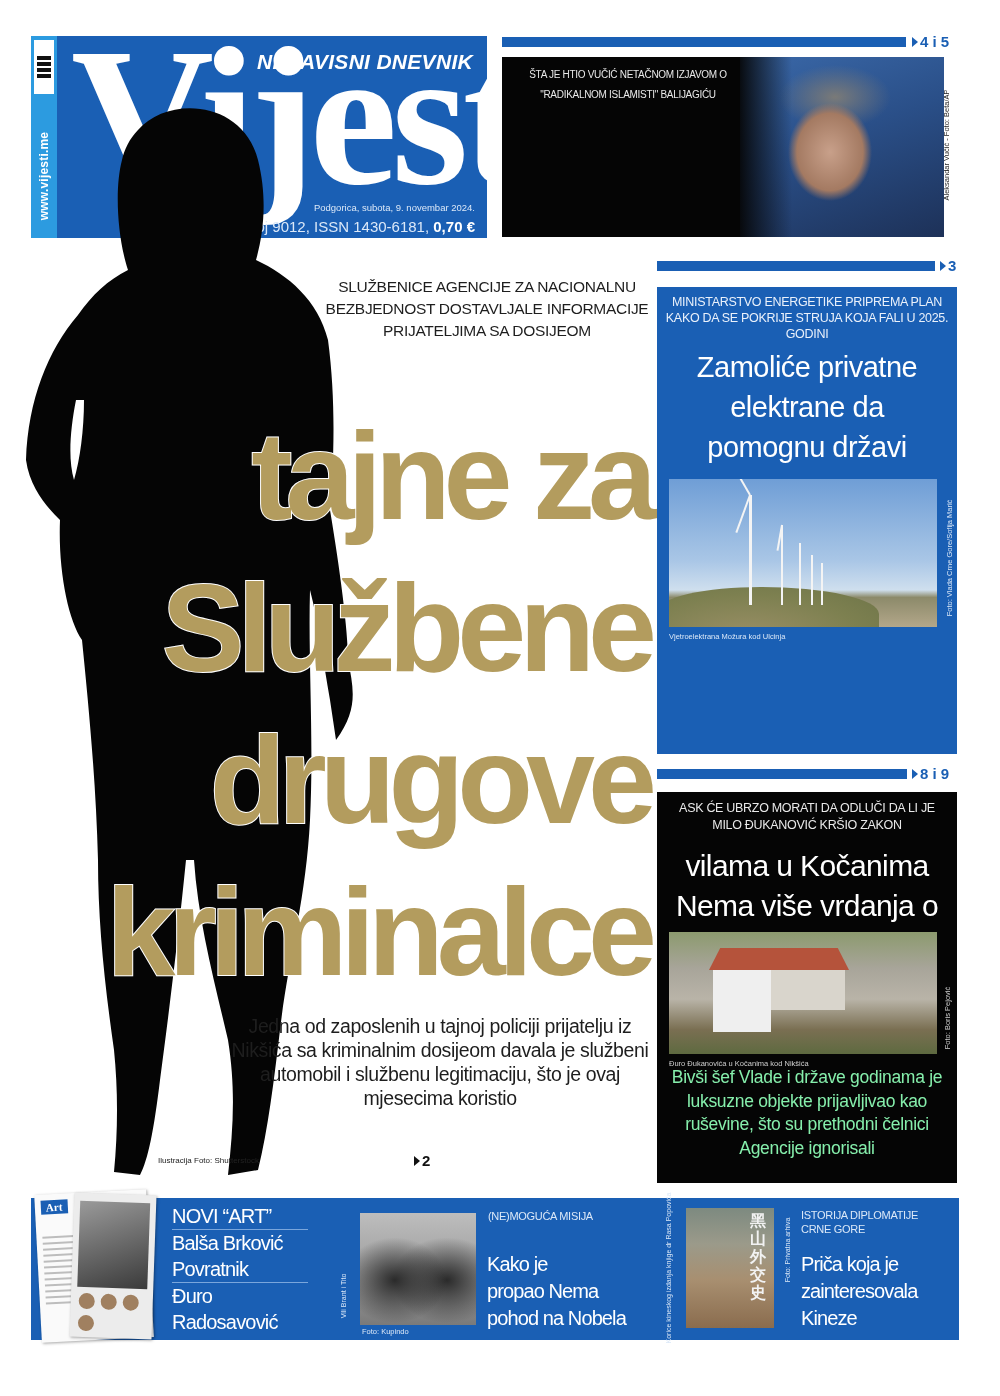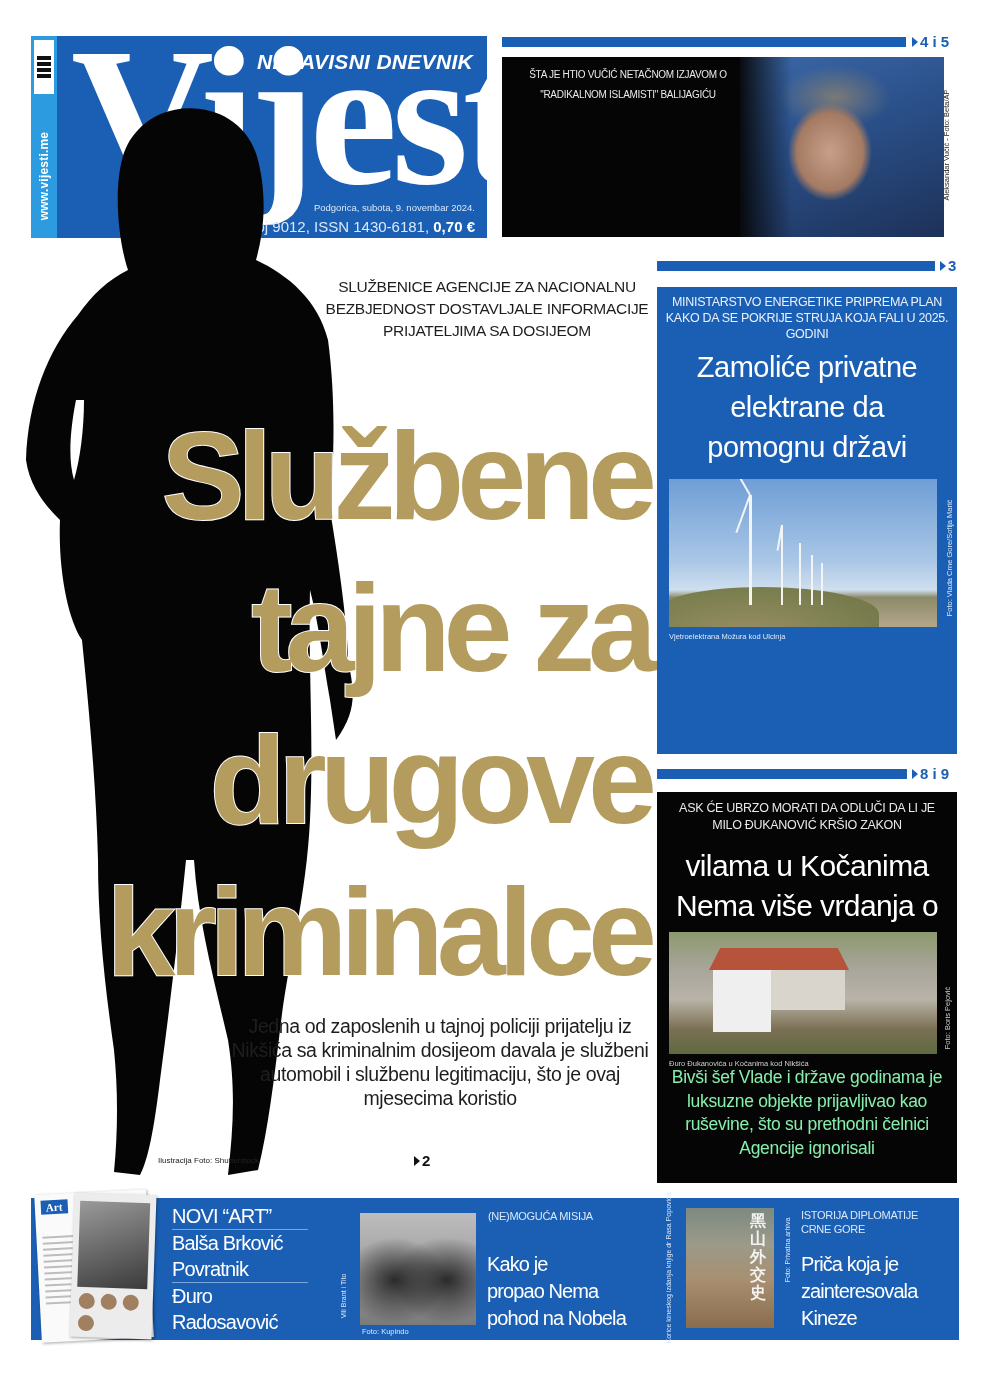--- a/index.html
+++ b/index.html
@@ -126,22 +126,22 @@
   <div class="abs top-photo-fade"></div>
   <div class="abs top-kicker">ŠTA JE HTIO VUČIĆ NETAČNOM IZJAVOM O "RADIKALNOM ISLAMISTI" BALIJAGIĆU</div>
 </div>
 <div class="abs top-credit">Aleksandar Vučić - Foto: Beta/AP</div>
 
 <svg class="abs silhouette" viewBox="0 0 350 1090">
   <path fill="#050505" d="M120 30 C150 -5 225 0 240 60 C250 100 245 135 238 160 C270 175 300 200 310 240 C318 300 316 360 312 410 C322 470 330 530 330 560 C336 590 340 610 318 640 L312 600 C305 560 300 520 292 490 C290 560 296 640 292 720 C288 800 270 860 262 930 C256 980 250 1030 240 1070 L210 1075 C215 1030 218 990 210 940 C196 880 180 820 176 760 L168 760 C160 840 150 920 142 980 C136 1030 130 1060 122 1075 L96 1072 C100 1030 100 990 96 950 C86 880 80 820 80 760 C78 680 70 600 64 540 C50 520 40 470 42 420 C32 410 12 390 8 360 C10 300 30 250 60 215 C74 195 90 180 110 170 C100 140 96 90 104 60 C106 50 112 38 120 30 Z M58 300 C52 330 50 360 56 380 C62 360 66 330 66 300 Z"></path>
 </svg>
 <div class="abs main-kicker">SLUŽBENICE AGENCIJE ZA NACIONALNU BEZBJEDNOST DOSTAVLJALE INFORMACIJE PRIJATELJIMA SA DOSIJEOM</div>
 <div class="abs main-headline">
+  <div>tajne za</div>
   <div>Službene</div>
-  <div>tajne za</div>
   <div>drugove</div>
   <div>kriminalce</div>
 </div>
 <div class="abs main-summary">Jedna od zaposlenih u tajnoj policiji prijatelju iz Nikšića sa kriminalnim dosijeom davala je službeni automobil i službenu legitimaciju, što je ovaj mjesecima koristio</div>
 <div class="abs main-credit">Ilustracija Foto: Shutterstock</div>
 <div class="abs page-ref main-pageref">
   <i class="tri"></i>
     <span>2</span>
 </div>
 

